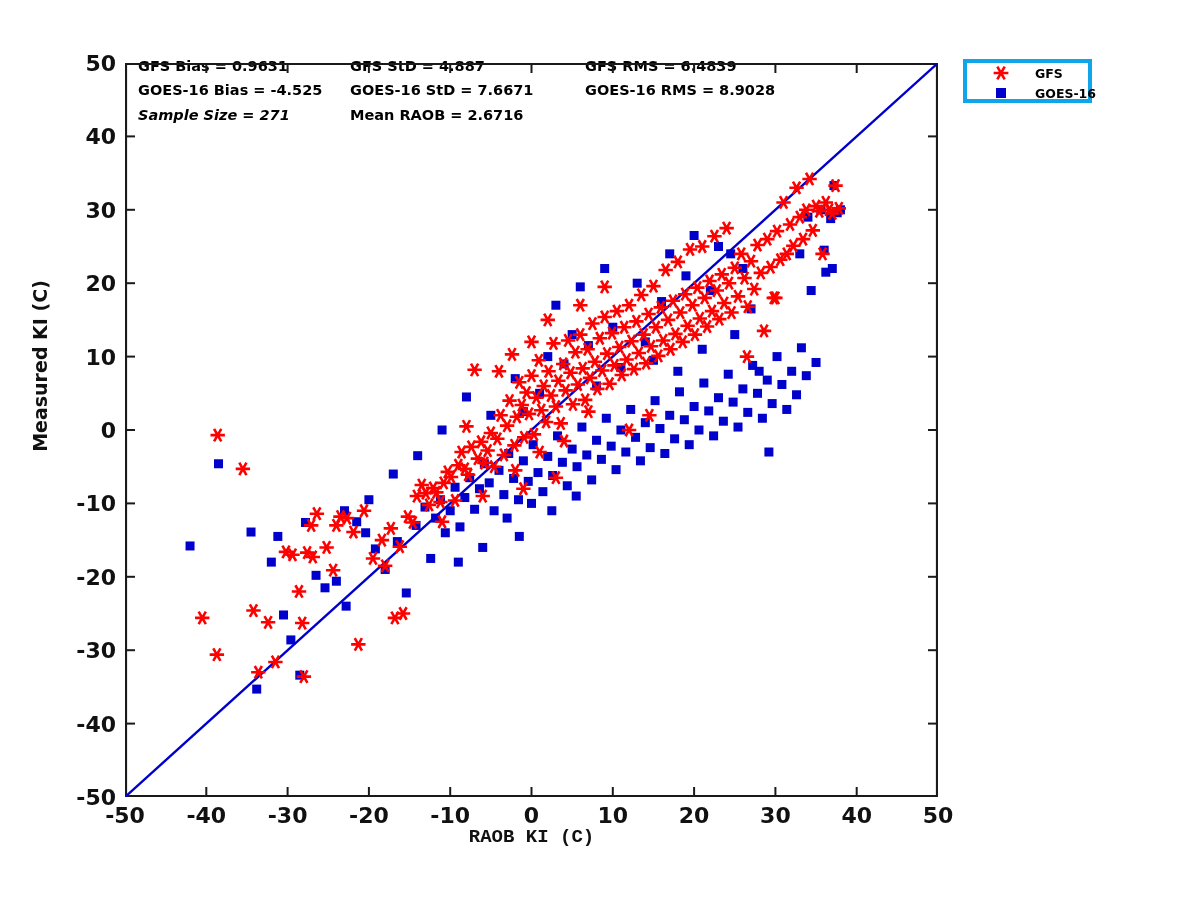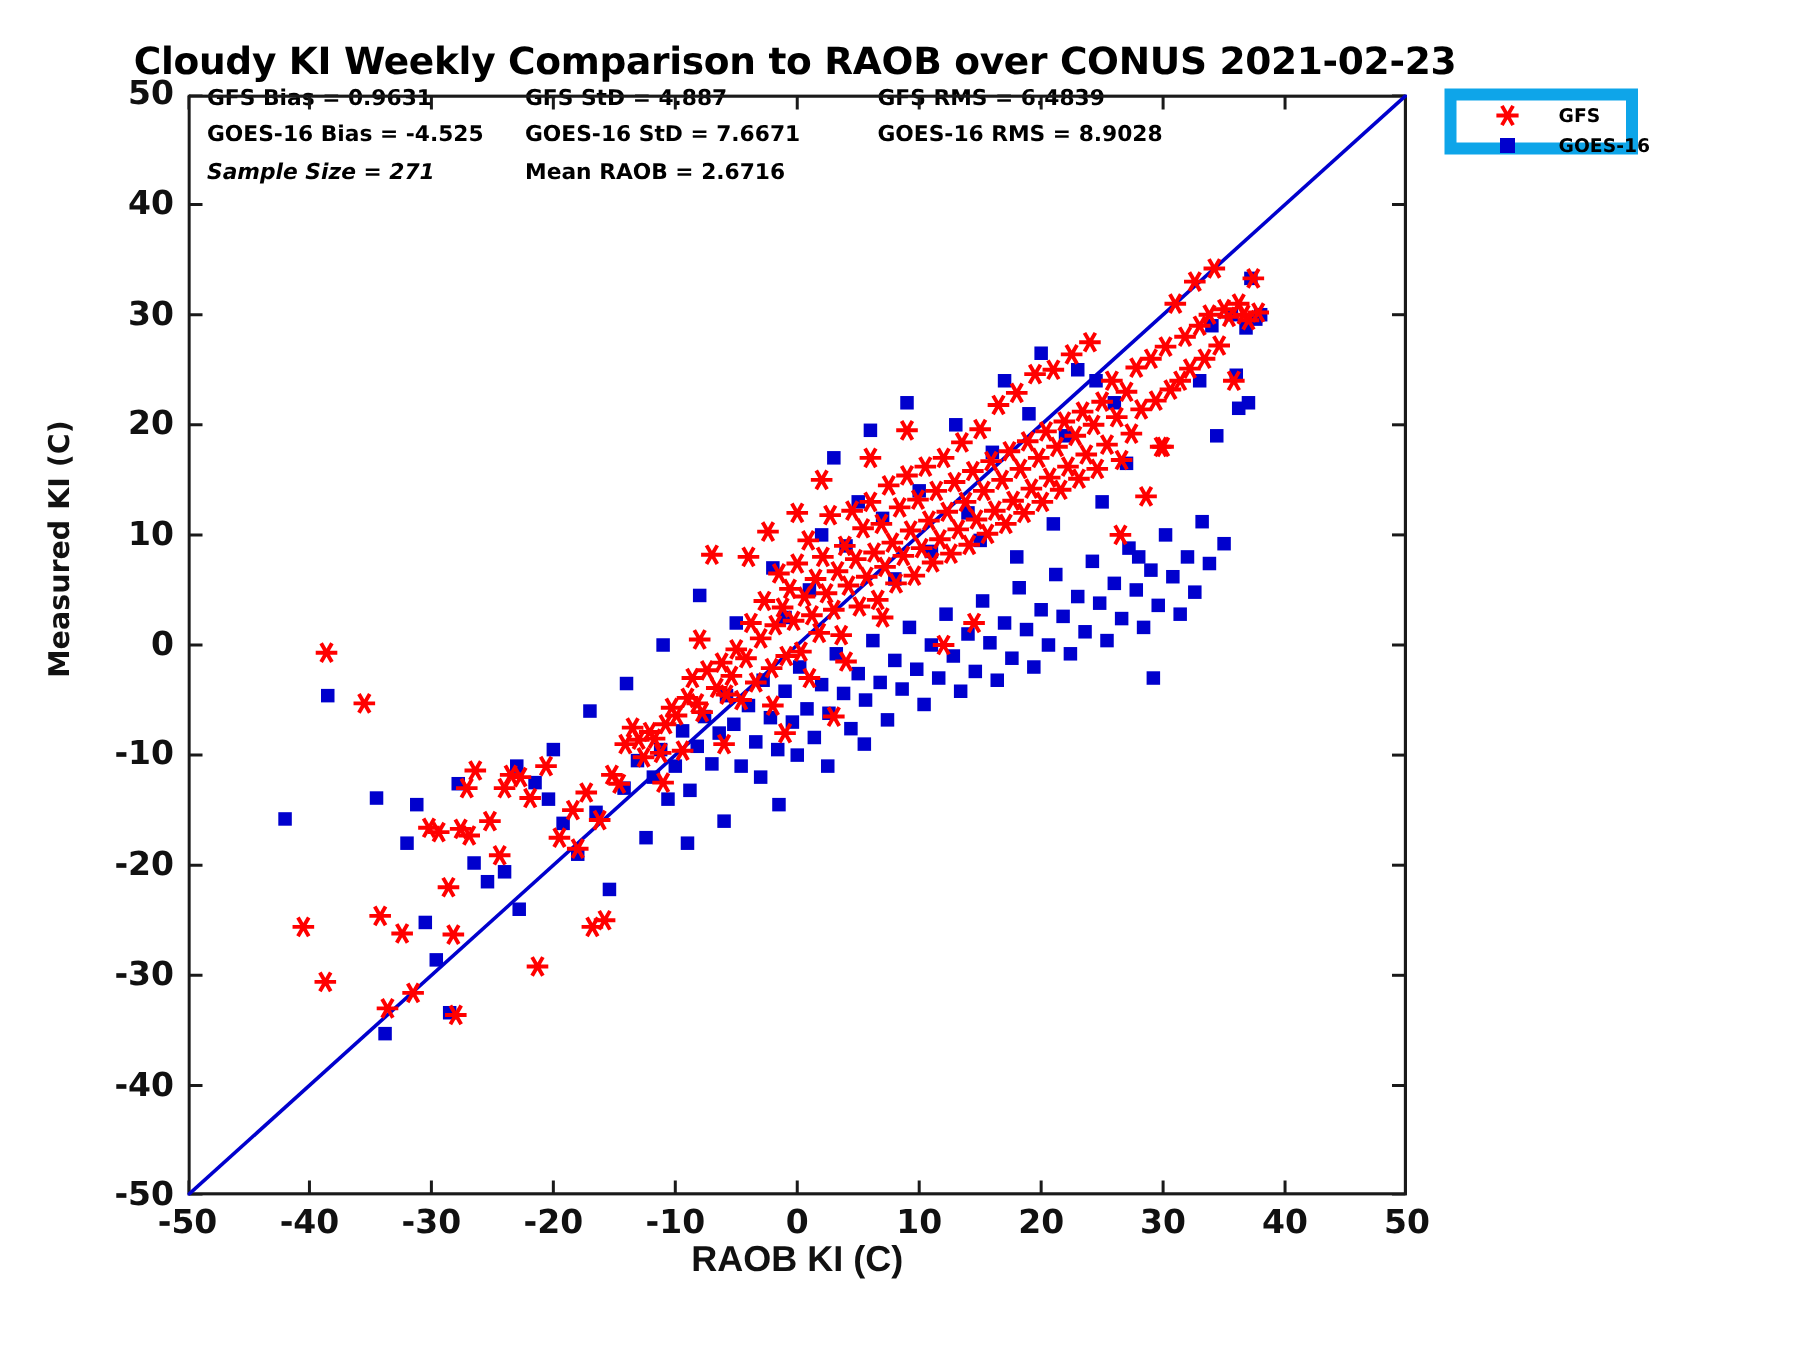--- a/index.html
+++ b/index.html
@@ -76,24 +76,24 @@
   .xtick-label {
     text-align: center;
     transform: translateX(-50%);
   }
   #xlabel {
     position: absolute;
     left: 125px;
     top: 826px;
     width: 813px;
     text-align: center;
-    font-size: 24px;
+    font-size: 19px;
     font-weight: bold;
     color: #111111;
-    font-family: Liberation Sans, sans-serif;
+    font-family: Liberation Mono, monospace;
   }
   #ylabel {
     position: absolute;
     left: -50px;
     top: 355px;
     width: 180px;
     text-align: center;
     font-size: 19px;
     font-weight: bold;
     color: #111111;
@@ -108,21 +108,21 @@
     color: #000000;
     font-family: "DejaVu Sans", sans-serif;
     white-space: nowrap;
   }
   #legend-box {
     position: absolute;
     left: 963px;
     top: 59px;
     width: 129px;
     height: 44px;
-    border: 8px solid #0ea5e9;
+    border: 4px solid #0ea5e9;
     background: #ffffff;
     box-sizing: border-box;
   }
   .legend-row {
     position: absolute;
     height: 20px;
     left: 0;
     width: 100%;
   }
   .legend-label {
@@ -142,21 +142,20 @@
     top: 50%;
     transform: translate(-50%, -50%);
   }
   svg.pts { position: absolute; left: 0; top: 0; overflow: visible; }
 </style>
 </head>
 <body>
 
 <div id="figure">
 
-  <div id="chart-title">Cloudy KI Weekly Comparison to RAOB over CONUS 2021-02-23</div>
 
   <div id="stats-block">
       <div class="stat-item" style="left: 138px; top: 58px;">GFS Bias = 0.9631</div>
       <div class="stat-item" style="left: 350px; top: 58px;">GFS StD = 4.887</div>
       <div class="stat-item" style="left: 585px; top: 58px;">GFS RMS = 6.4839</div>
       <div class="stat-item" style="left: 138px; top: 82px;">GOES-16 Bias = -4.525</div>
       <div class="stat-item" style="left: 350px; top: 82px;">GOES-16 StD = 7.6671</div>
       <div class="stat-item" style="left: 585px; top: 82px;">GOES-16 RMS = 8.9028</div>
       <div class="stat-item" style="left: 138px; top: 107px; font-style: italic;">Sample Size = 271</div>
       <div class="stat-item" style="left: 350px; top: 107px;">Mean RAOB = 2.6716</div>

